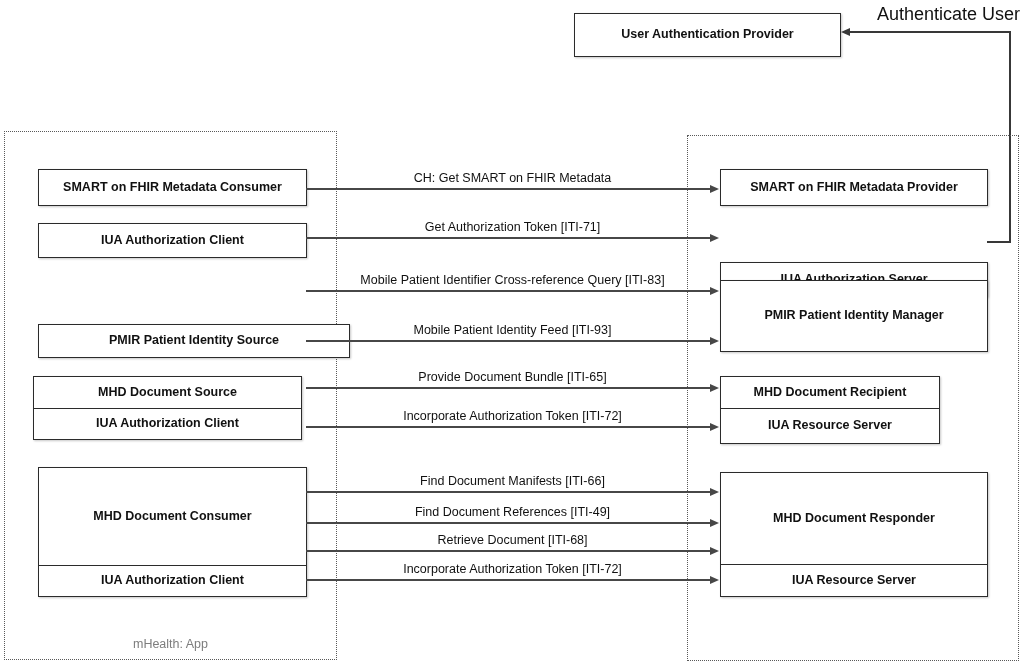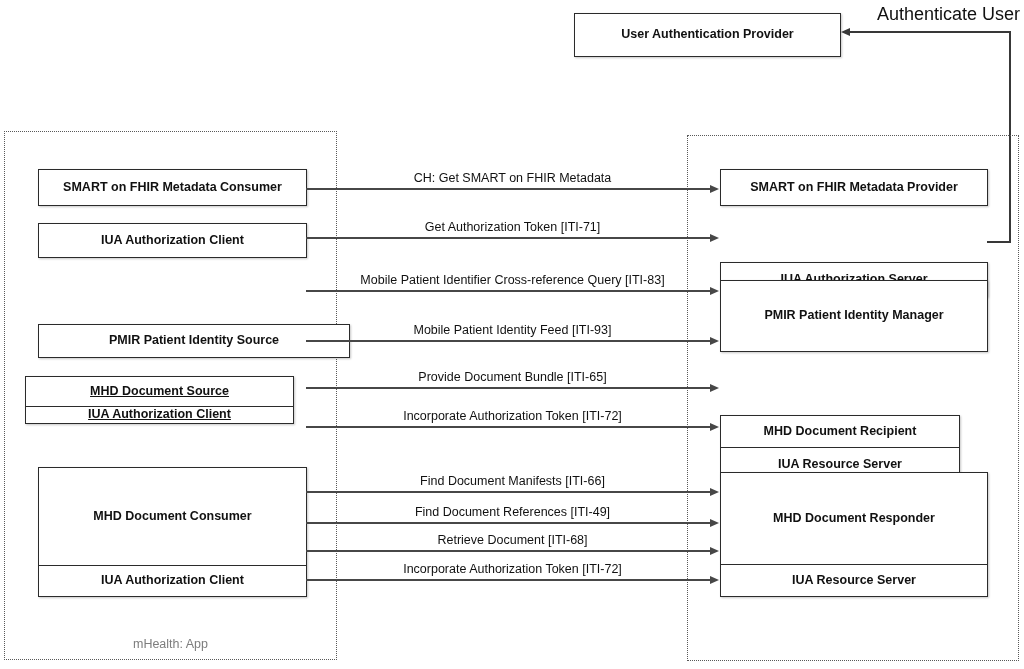--- a/index.html
+++ b/index.html
@@ -71,21 +71,21 @@
   <div class="dotted" style="left:4px; top:131px; width:333px; height:529px;">
     <div class="box" style="left:33px; top:37px; width:269px; height:37px;">
       <span>SMART on FHIR Metadata Consumer</span>
     </div>
     <div class="box" style="left:33px; top:91px; width:269px; height:35px;">
       <span>IUA Authorization Client</span>
     </div>
     <div class="box" style="left:33px; top:192px; width:312px; height:34px;">
       <span>PMIR Patient Identity Source</span>
     </div>
-    <div class="group" style="left:20px; top:244px; width:269px; height:48px;text-decoration:underline;">
+    <div class="group" style="left:28px; top:244px; width:269px; height:64px;">
       <div class="row" style="height:31px;">
         <span>MHD Document Source</span>
       </div>
       <div class="row" style="flex:1;">
         <span>IUA Authorization Client</span>
       </div>
     </div>
     <div class="group" style="left:33px; top:335px; width:269px; height:130px;">
       <div class="row" style="height:97px;">
         <span>MHD Document Consumer</span>
@@ -100,21 +100,21 @@
   <div class="dotted" style="left:687px; top:135px; width:332px; height:526px;">
     <div class="box" style="left:32px; top:33px; width:268px; height:37px;">
       <span>SMART on FHIR Metadata Provider</span>
     </div>
     <div class="box" style="left:32px; top:87px; width:268px; height:35px;margin-top:39px;">
       <span>IUA Authorization Server</span>
     </div>
     <div class="box" style="left:32px; top:144px; width:268px; height:72px;">
       <span>PMIR Patient Identity Manager</span>
     </div>
-    <div class="group" style="left:32px; top:240px; width:240px; height:68px;margin-top:39px;">
+    <div class="group" style="left:32px; top:240px; width:220px; height:68px;">
       <div class="row" style="height:31px;">
         <span>MHD Document Recipient</span>
       </div>
       <div class="row" style="flex:1;">
         <span>IUA Resource Server</span>
       </div>
     </div>
     <div class="group" style="left:32px; top:336px; width:268px; height:125px;">
       <div class="row" style="height:91px;">
         <span>MHD Document Responder</span>

